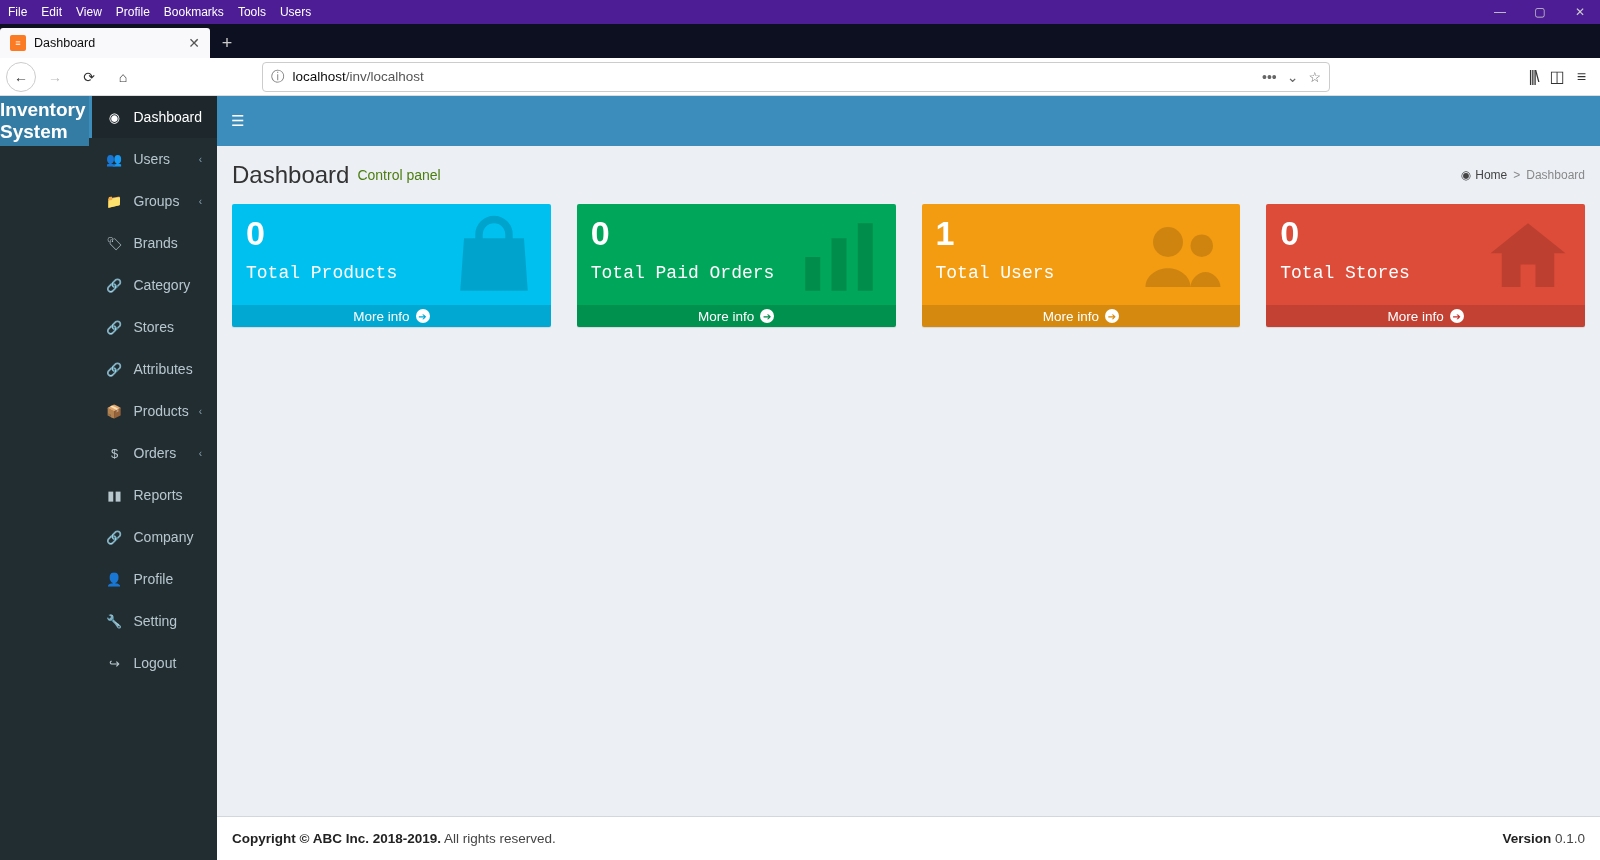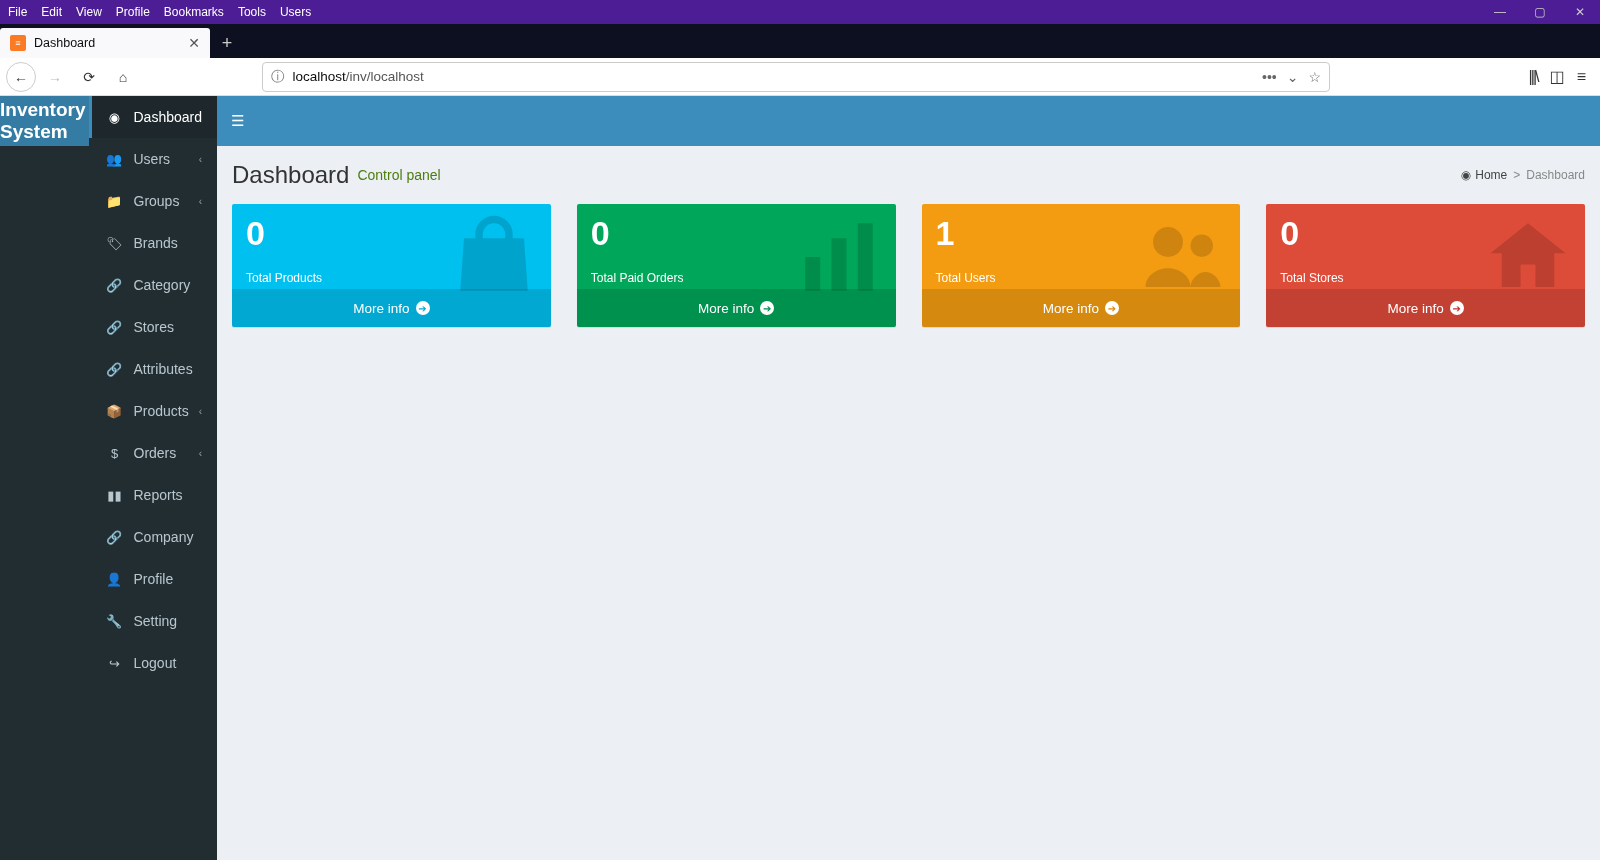--- a/index.html
+++ b/index.html
@@ -48,22 +48,22 @@
 .breadcrumb .bc-home { color:#444; display:flex; align-items:center; gap:4px;}
 
 .boxes { display:flex; gap:26px; padding:15px; }
 .small-box { position:relative; flex:1; height:123px; color:#fff; border-radius:2px; overflow:hidden; box-shadow:0 1px 1px rgba(0,0,0,.1); }
 .small-box.aqua  { background:#00c0ef; }
 .small-box.green { background:#00a65a; }
 .small-box.yellow{ background:#f39c12; }
 .small-box.red   { background:#dd4b39; }
 .small-box .inner { padding:10px 14px; }
 .small-box .inner h3 { font-size:34px; font-weight:700; }
-.small-box .inner p  { font-size:12px; margin-top:18px; font-weight:500; }
-.small-box .footer-link { position:absolute; left:0; right:0; bottom:0; height:38px; background:rgba(0,0,0,.12); display:flex; align-items:center; justify-content:center; font-size:13.5px; }
+.small-box .inner p  { font-size:18px; margin-top:10px; font-weight:500;font-family:Liberation Mono, monospace; }
+.small-box .footer-link { position:absolute; left:0; right:0; bottom:0; height:22px; background:rgba(0,0,0,.12); display:flex; align-items:center; justify-content:center; font-size:13.5px; }
 .small-box .footer-link .circ { display:inline-flex; width:14px; height:14px; border-radius:50%; background:#fff; color:inherit; align-items:center; justify-content:center; margin-left:6px; font-size:10px;}
 .small-box.aqua  .footer-link .circ { color:#00acd7;}
 .small-box.green .footer-link .circ { color:#008d4c;}
 .small-box.yellow .footer-link .circ{ color:#db8b0b;}
 .small-box.red   .footer-link .circ { color:#c9302c;}
 .small-box .big-icon { position:absolute; right:12px; top:8px; font-size:78px; opacity:.22; }
 .small-box svg.big-icon { width:90px; height:90px; fill:rgba(0,0,0,.15); opacity:1;}
 
 .app-footer { position:absolute; left:217px; right:0; bottom:0; height:44px; background:#fff; border-top:1px solid #d2d6de; display:flex; align-items:center; padding:0 15px; font-size:13.5px; color:#444;}
 .app-footer .right { margin-left:auto; }
@@ -257,14 +257,24 @@
           <svg class="big-icon" viewBox="0 0 24 24">
             <path d="M12 3l10 8h-3v9h-5v-6H10v6H5v-9H2l10-8z"></path>
           </svg>
           <a class="footer-link">
             <span>More info</span>
             <span class="circ">➔</span>
           </a>
         </div>
       </div>
 
+    <div class="app-footer">
+      <span>
+        <b>Copyright © ABC Inc. 2018-2019.</b>
+        <span> All rights reserved.</span>
+      </span>
+      <span class="right">
+        <b>Version</b>
+        <span> 0.1.0</span>
+      </span>
+    </div>
   </div>
 </div>
 
 </body></html>

